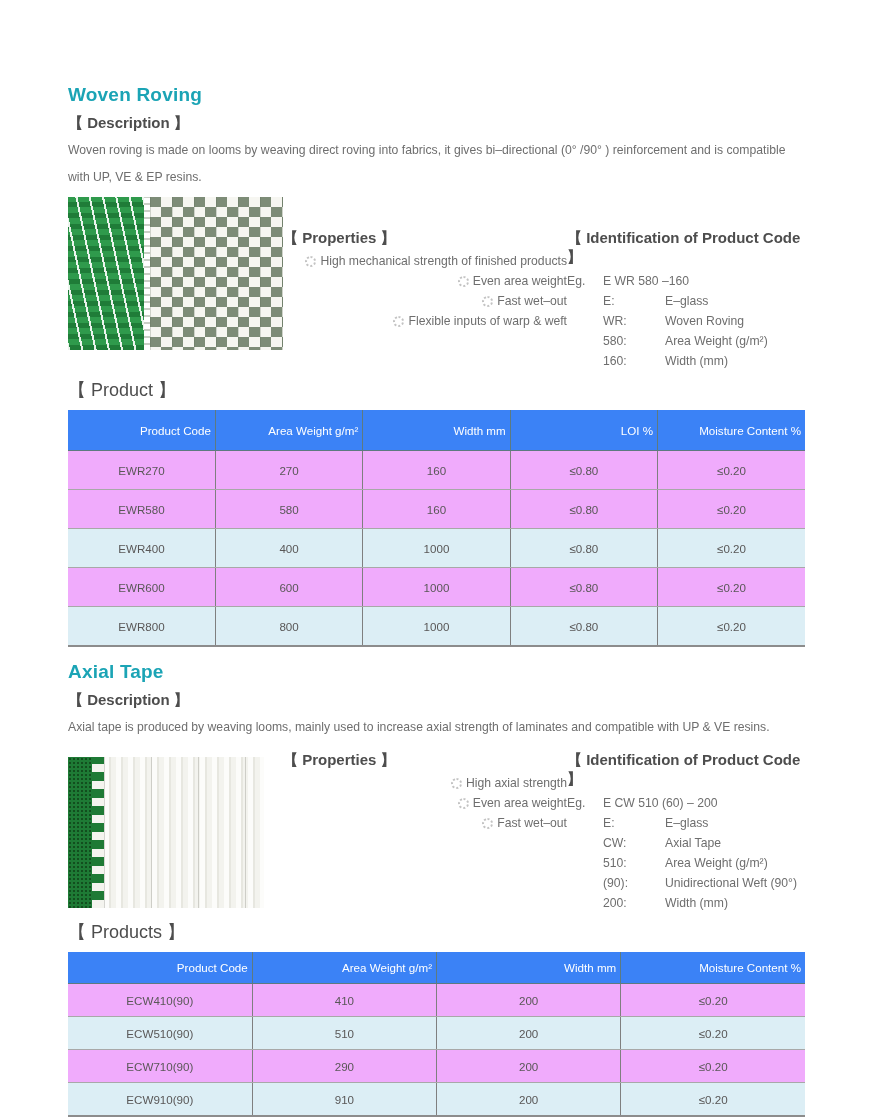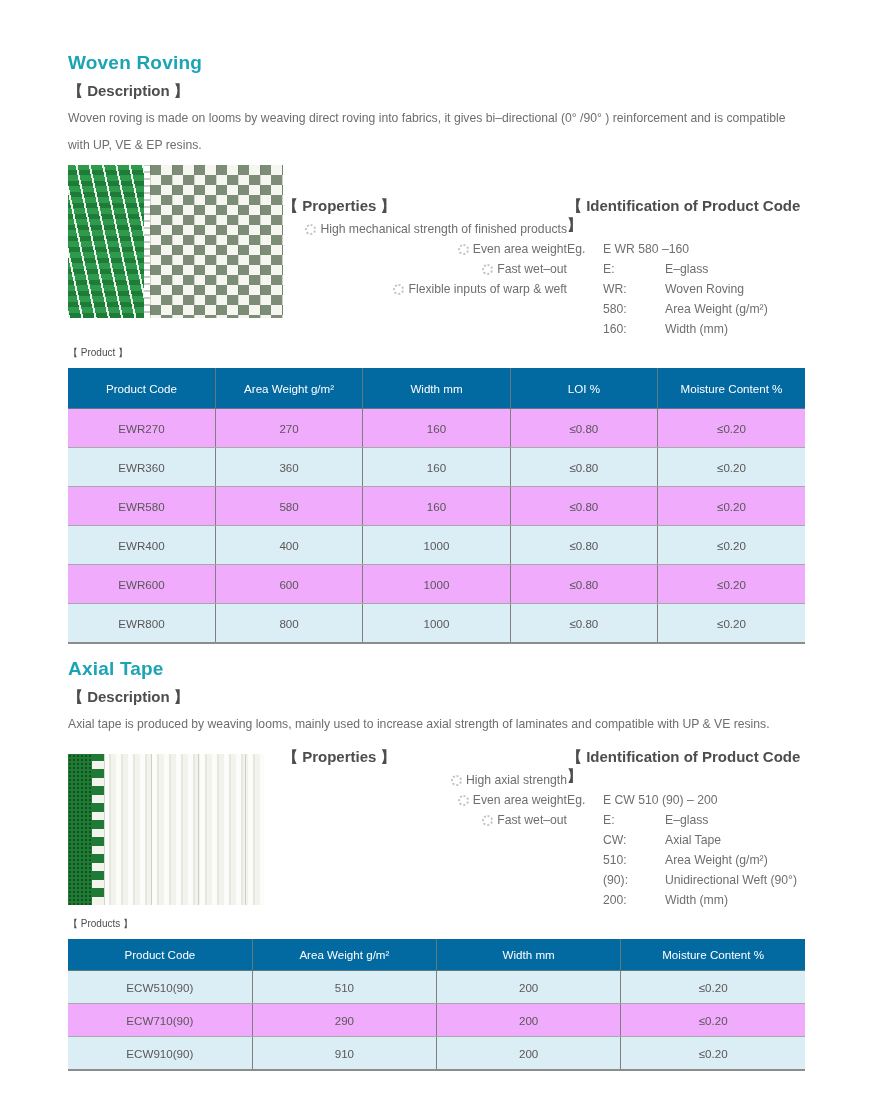--- a/index.html
+++ b/index.html
@@ -1,21 +1,21 @@
 <!DOCTYPE html>
 <html><head>
 <meta charset="utf-8">
 <style>
   html,body{margin:0;padding:0;background:#ffffff;}
   body{
     width:870px;height:1120px;position:relative;overflow:hidden;
     font-family:"Liberation Sans", sans-serif;color:#595757;
     -webkit-font-smoothing:antialiased;
   }
-  .content{padding:52px 64px 0 68px;}
+  .content{padding:36px 64px 0 68px;margin-top:48px;}
 
   
   .section-title{
     color:#1ba4b5;font-size:19px;font-weight:bold;letter-spacing:.2px;
     margin:0 0 8px 0;
   }
   .sub-heading{
     font-size:15px;color:#4d4d4d;margin:0 0 4px 0;font-weight:bold;
   }
   .desc{
@@ -65,29 +65,29 @@
     border:2px dotted #c3c3c3;border-radius:50%;box-sizing:content-box;
   }
   .ident{flex:1;}
   .ident-example{display:flex;font-size:12.2px;color:#6e6e6e;margin:7px 0 0 0;}
   .eg-label{flex:none;width:36px;}
   .ident-row{display:flex;font-size:12.2px;color:#6e6e6e;margin:6px 0 0 0;}
   .ident-key{flex:none;width:62px;margin-left:36px;}
   .ident-val{flex:1;}
 
   
-  .table-heading{font-size:10px;color:#4d4d4d;margin:10px 0 8px 0;}
+  .table-heading{font-size:18px;color:#4d4d4d;margin:10px 0 8px 0;}
   table.product-table{
     width:737px;border-collapse:collapse;table-layout:fixed;
     border-bottom:2px solid #8c8c8c;
   }
   table.product-table th{
-    background:#0369a1;color:#ffffff;font-weight:normal;font-size:11.6px;
+    background:#3b82f6;color:#ffffff;font-weight:normal;font-size:11.6px;
     border-right:1px solid #5d7a80;border-bottom:1px solid #5d7a80;
-    text-align:center;padding:0 4px;
+    text-align:right;padding:0 4px;
   }
   table.product-table th:last-child{border-right:none;}
   table.product-table td{
     font-size:11.6px;color:#595757;text-align:center;background:#f0abfc;
     border-right:1px solid #7f7f7f;border-bottom:1px solid #a8a8a8;padding:0 4px;
   }
   table.product-table td:last-child{border-right:none;}
   table.product-table tr.alt td{background:#dceef5;}
   .t1 th{height:40px;} .t1 td{height:38px;}
   .t2 th{height:31px;} .t2 td{height:32px;}
@@ -173,27 +173,20 @@
         </tr>
       </thead>
       <tbody>
         <tr>
           <td>EWR270</td>
           <td>270</td>
           <td>160</td>
           <td>≤0.80</td>
           <td>≤0.20</td>
         </tr>
-        <tr class="alt">
-          <td>EWR360</td>
-          <td>360</td>
-          <td>160</td>
-          <td>≤0.80</td>
-          <td>≤0.20</td>
-        </tr>
         <tr>
           <td>EWR580</td>
           <td>580</td>
           <td>160</td>
           <td>≤0.80</td>
           <td>≤0.20</td>
         </tr>
         <tr class="alt">
           <td>EWR400</td>
           <td>400</td>
@@ -244,21 +237,21 @@
         <div class="prop-item">
           <span class="bullet"></span>
           <span>Fast wet–out</span>
         </div>
       </div>
 
       <div class="ident pad-short">
         <div class="sub-heading">【 Identification of Product Code 】</div>
         <div class="ident-example">
           <span class="eg-label">Eg.</span>
-          <span>E CW 510 (90) – 200</span>
+          <span>E CW 510 (60) – 200</span>
         </div>
         <div class="ident-row">
           <span class="ident-key">E:</span>
           <span class="ident-val">E–glass</span>
         </div>
         <div class="ident-row">
           <span class="ident-key">CW:</span>
           <span class="ident-val">Axial Tape</span>
         </div>
         <div class="ident-row">
@@ -280,20 +273,26 @@
     <table class="product-table t2">
       <thead>
         <tr>
           <th>Product Code</th>
           <th>Area Weight  g/m²</th>
           <th>Width  mm</th>
           <th>Moisture Content  %</th>
         </tr>
       </thead>
       <tbody>
+        <tr>
+          <td>ECW410(90)</td>
+          <td>410</td>
+          <td>200</td>
+          <td>≤0.20</td>
+        </tr>
         <tr class="alt">
           <td>ECW510(90)</td>
           <td>510</td>
           <td>200</td>
           <td>≤0.20</td>
         </tr>
         <tr>
           <td>ECW710(90)</td>
           <td>290</td>
           <td>200</td>

